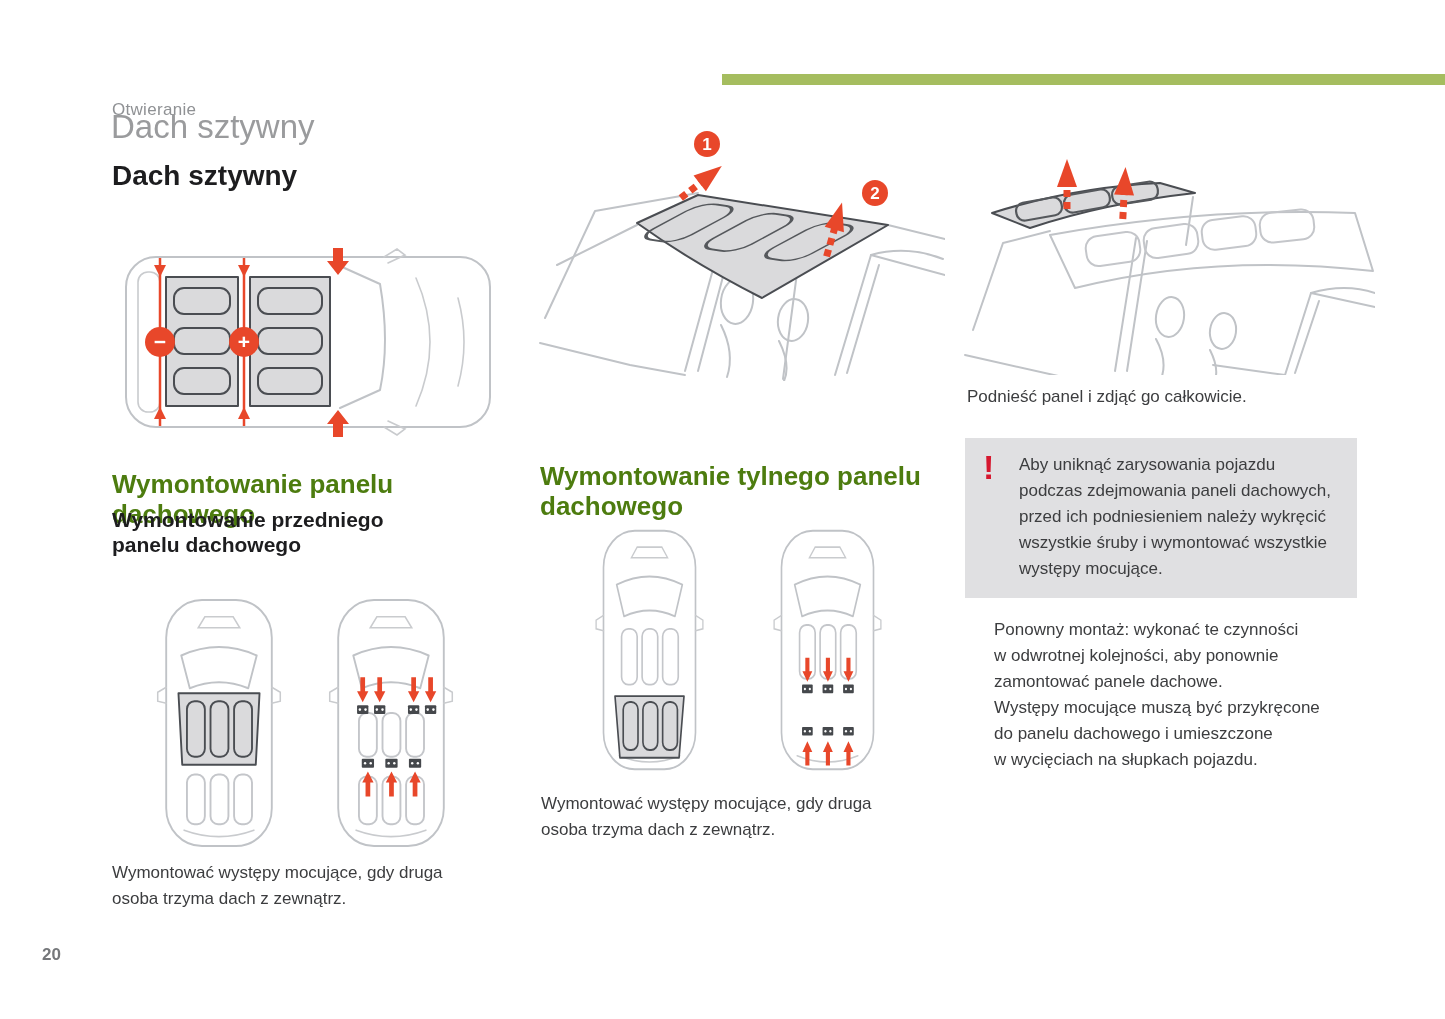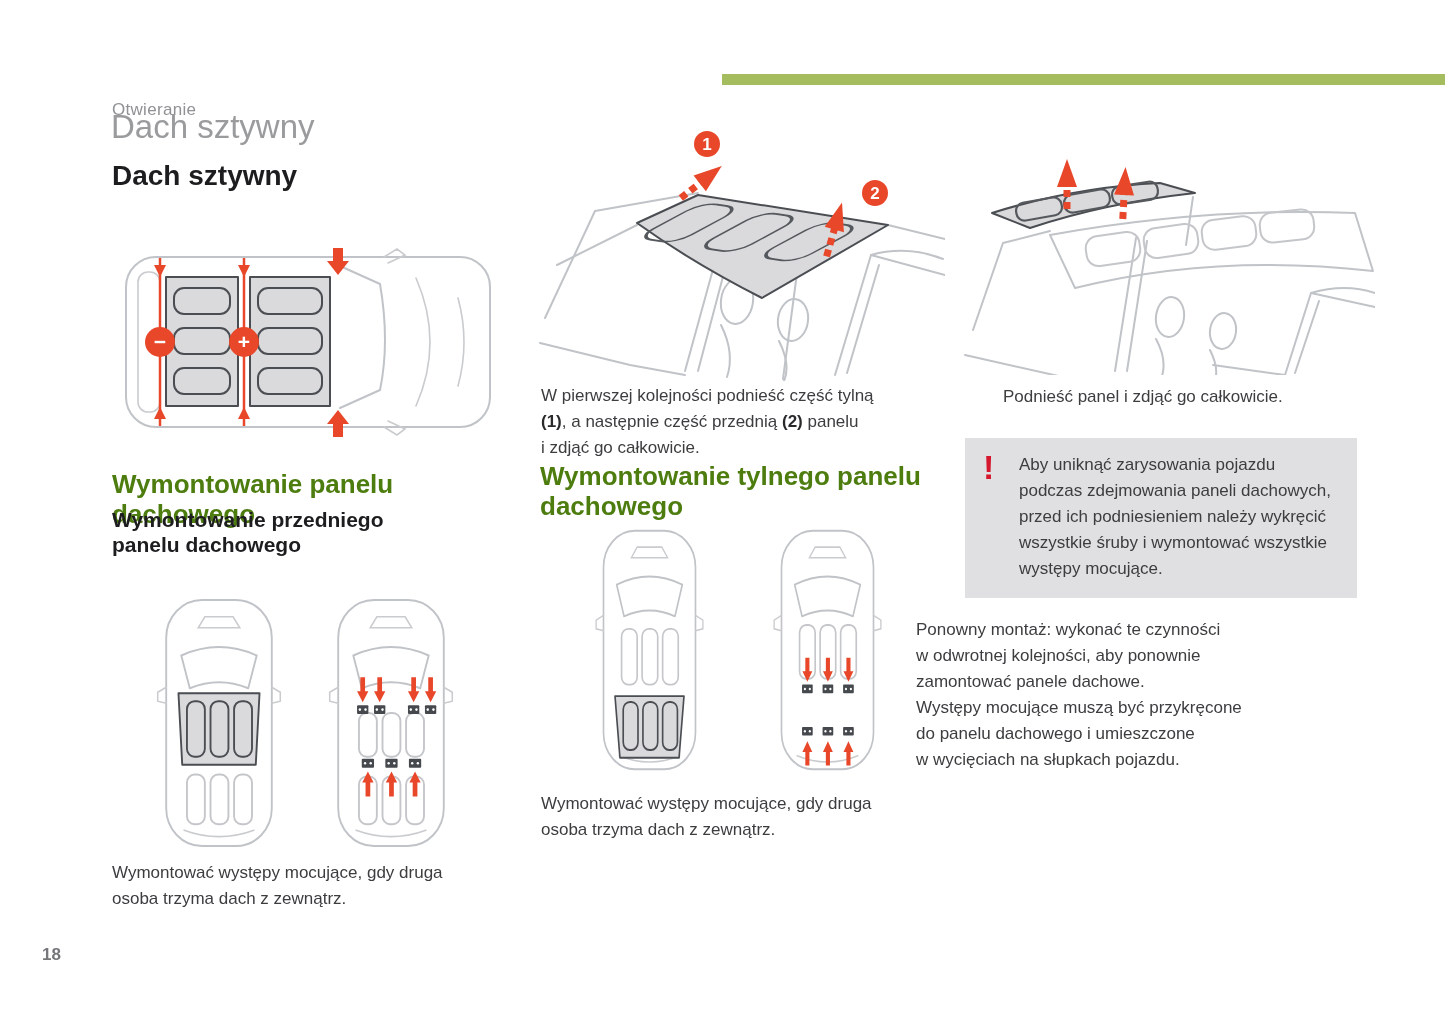--- a/index.html
+++ b/index.html
@@ -188,23 +188,20 @@
     <g>
       <circle class="orange" cx="172" cy="31" r="13"></circle>
       <text class="badgetxt" x="172" y="37" font-size="17" text-anchor="middle">1</text>
     </g>
     <g>
       <circle class="orange" cx="340" cy="80" r="13"></circle>
       <text class="badgetxt" x="340" y="86" font-size="17" text-anchor="middle">2</text>
     </g>
   </svg>
 
-  <div class="abs body-text" style="left:541px;top:383px;width:400px;"><span>W pierwszej kolejności podnieść część tylną
-</span><b>(1)</b><span>, a następnie część przednią </span><b>(2)</b><span> panelu
-i zdjąć go całkowicie.</span></div>
 
   <div class="abs h-section" style="left:540px;top:461px;width:430px;">Wymontowanie tylnego panelu
 dachowego</div>
 
   <svg class="abs" style="left:592px;top:525px;" width="115" height="250" viewBox="0 0 140 260" preserveAspectRatio="none">
     <rect class="line" x="14" y="6" width="112" height="248" rx="38"></rect>
     <path class="thin" d="M48,34 h44 l-7,-11 h-30 z"></path>
     <path class="line" d="M30,62 q40,-17 80,0 l-9,33 q-31,-12 -62,0 z"></path>
     <path class="thin" d="M14,94 l-9,5 v9 l9,2"></path>
     <path class="thin" d="M126,94 l9,5 v9 l-9,2"></path>
@@ -290,33 +287,33 @@
     <g transform="translate(112,80) rotate(-90)">
       <line class="oline" x1="-4" y1="0" x2="20" y2="0" stroke-width="7" stroke-dasharray="7 5"></line>
       <polygon class="orange" points="18,-10 46,0 18,10"></polygon>
     </g>
     <g transform="translate(168,90) rotate(-87)">
       <line class="oline" x1="-4" y1="0" x2="22" y2="0" stroke-width="7" stroke-dasharray="7 5"></line>
       <polygon class="orange" points="20,-10 48,0 20,10"></polygon>
     </g>
   </svg>
 
-  <div class="abs body-text" style="left:967px;top:384px;width:410px;margin-left:36px;">Podnieść panel i zdjąć go całkowicie.</div>
+  <div class="abs body-text" style="left:967px;top:384px;width:410px;">Podnieść panel i zdjąć go całkowicie.</div>
 
   <div class="abs warnbox" style="left:965px;top:438px;width:392px;height:160px;">
     <div class="warnmark">!</div>
     <div class="warntext">Aby uniknąć zarysowania pojazdu
 podczas zdejmowania paneli dachowych,
 przed ich podniesieniem należy wykręcić
 wszystkie śruby i wymontować wszystkie
 występy mocujące.</div>
   </div>
 
-  <div class="abs body-text" style="left:916px;top:617px;width:400px;">Ponowny montaż: wykonać te czynności
+  <div class="abs body-text" style="left:994px;top:617px;width:400px;">Ponowny montaż: wykonać te czynności
 w odwrotnej kolejności, aby ponownie
 zamontować panele dachowe.
 Występy mocujące muszą być przykręcone
 do panelu dachowego i umieszczone
 w wycięciach na słupkach pojazdu.</div>
 
-  <div class="abs pagenum" style="left:42px;top:945px;">18</div>
+  <div class="abs pagenum" style="left:42px;top:945px;">20</div>
 
 </div>
 
 </body></html>

